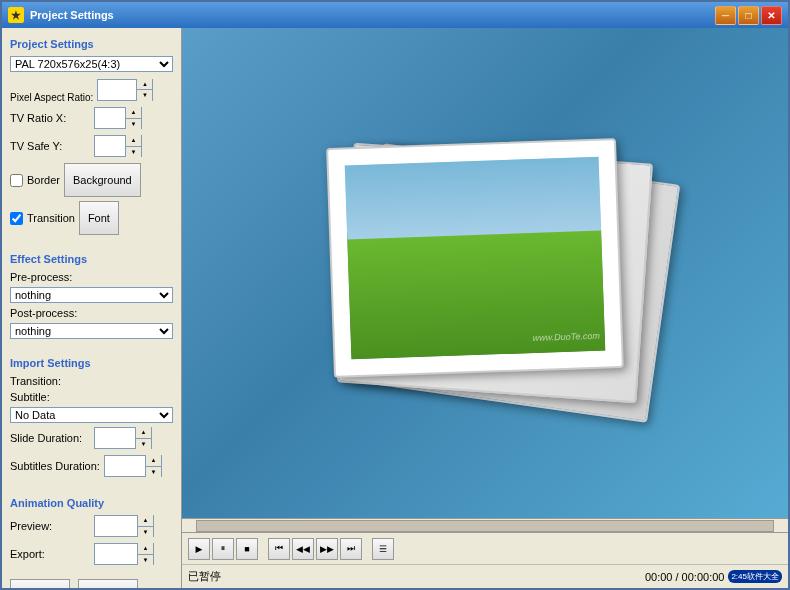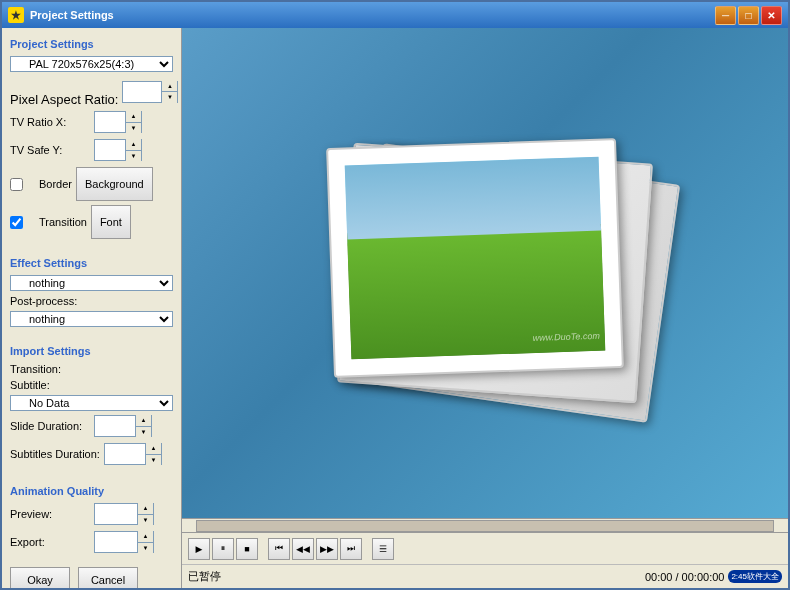--- a/index.html
+++ b/index.html
@@ -106,21 +106,21 @@
       font-size: 11px;
       color: #000;
       white-space: nowrap;
     }
 
     select {
       height: 22px;
       border: 1px solid #7f9db9;
       background: white;
       font-size: 11px;
-      padding: 0 14px;
+      padding: 0 0;
       cursor: pointer;
     }
 
     select.full-width {
       width: 100%;
     }
 
     .spinbox {
       display: flex;
       align-items: center;
@@ -170,21 +170,21 @@
       background: linear-gradient(to bottom, #f8f8f8, #ddd);
       cursor: pointer;
       font-size: 11px;
       padding: 0 8px;
       white-space: nowrap;
     }
 
     .checkbox-row {
       display: flex;
       align-items: center;
-      gap: 16px;
+      gap: 4px;
       justify-content: space-between;
     }
 
     .checkbox-row input[type="checkbox"] {
       width: 13px;
       height: 13px;
       cursor: pointer;
     }
 
     .two-btn-row {
@@ -399,21 +399,21 @@
     }
 
     .pixel-ratio-row {
       display: flex;
       align-items: center;
       gap: 4px;
     }
 
     .pixel-ratio-row .form-label {
       white-space: nowrap;
-      font-size: 13px;
+      font-size: 10px;
       margin-top: 16px;
     }
 
     
     .spinbox-sm input {
       width: 30px;
     }
   </style>
 </head>
 <body>
@@ -490,20 +490,21 @@
           <input type="checkbox" id="subtitles-cb" checked="" style="">
           <label for="subtitles-cb">Transition</label>
         </div>
         <button class="btn-normal">Font</button>
       </div>
 
       <div class="divider"></div>
 
       <div class="section-title">Effect Settings</div>
 
+      <span class="form-label">Pre-process:</span>
       <select class="full-width">
         <option>nothing</option>
         <option>blur</option>
         <option>sharpen</option>
       </select>
 
       <span class="form-label">Post-process:</span>
       <select class="full-width">
         <option>nothing</option>
         <option>blur</option>

